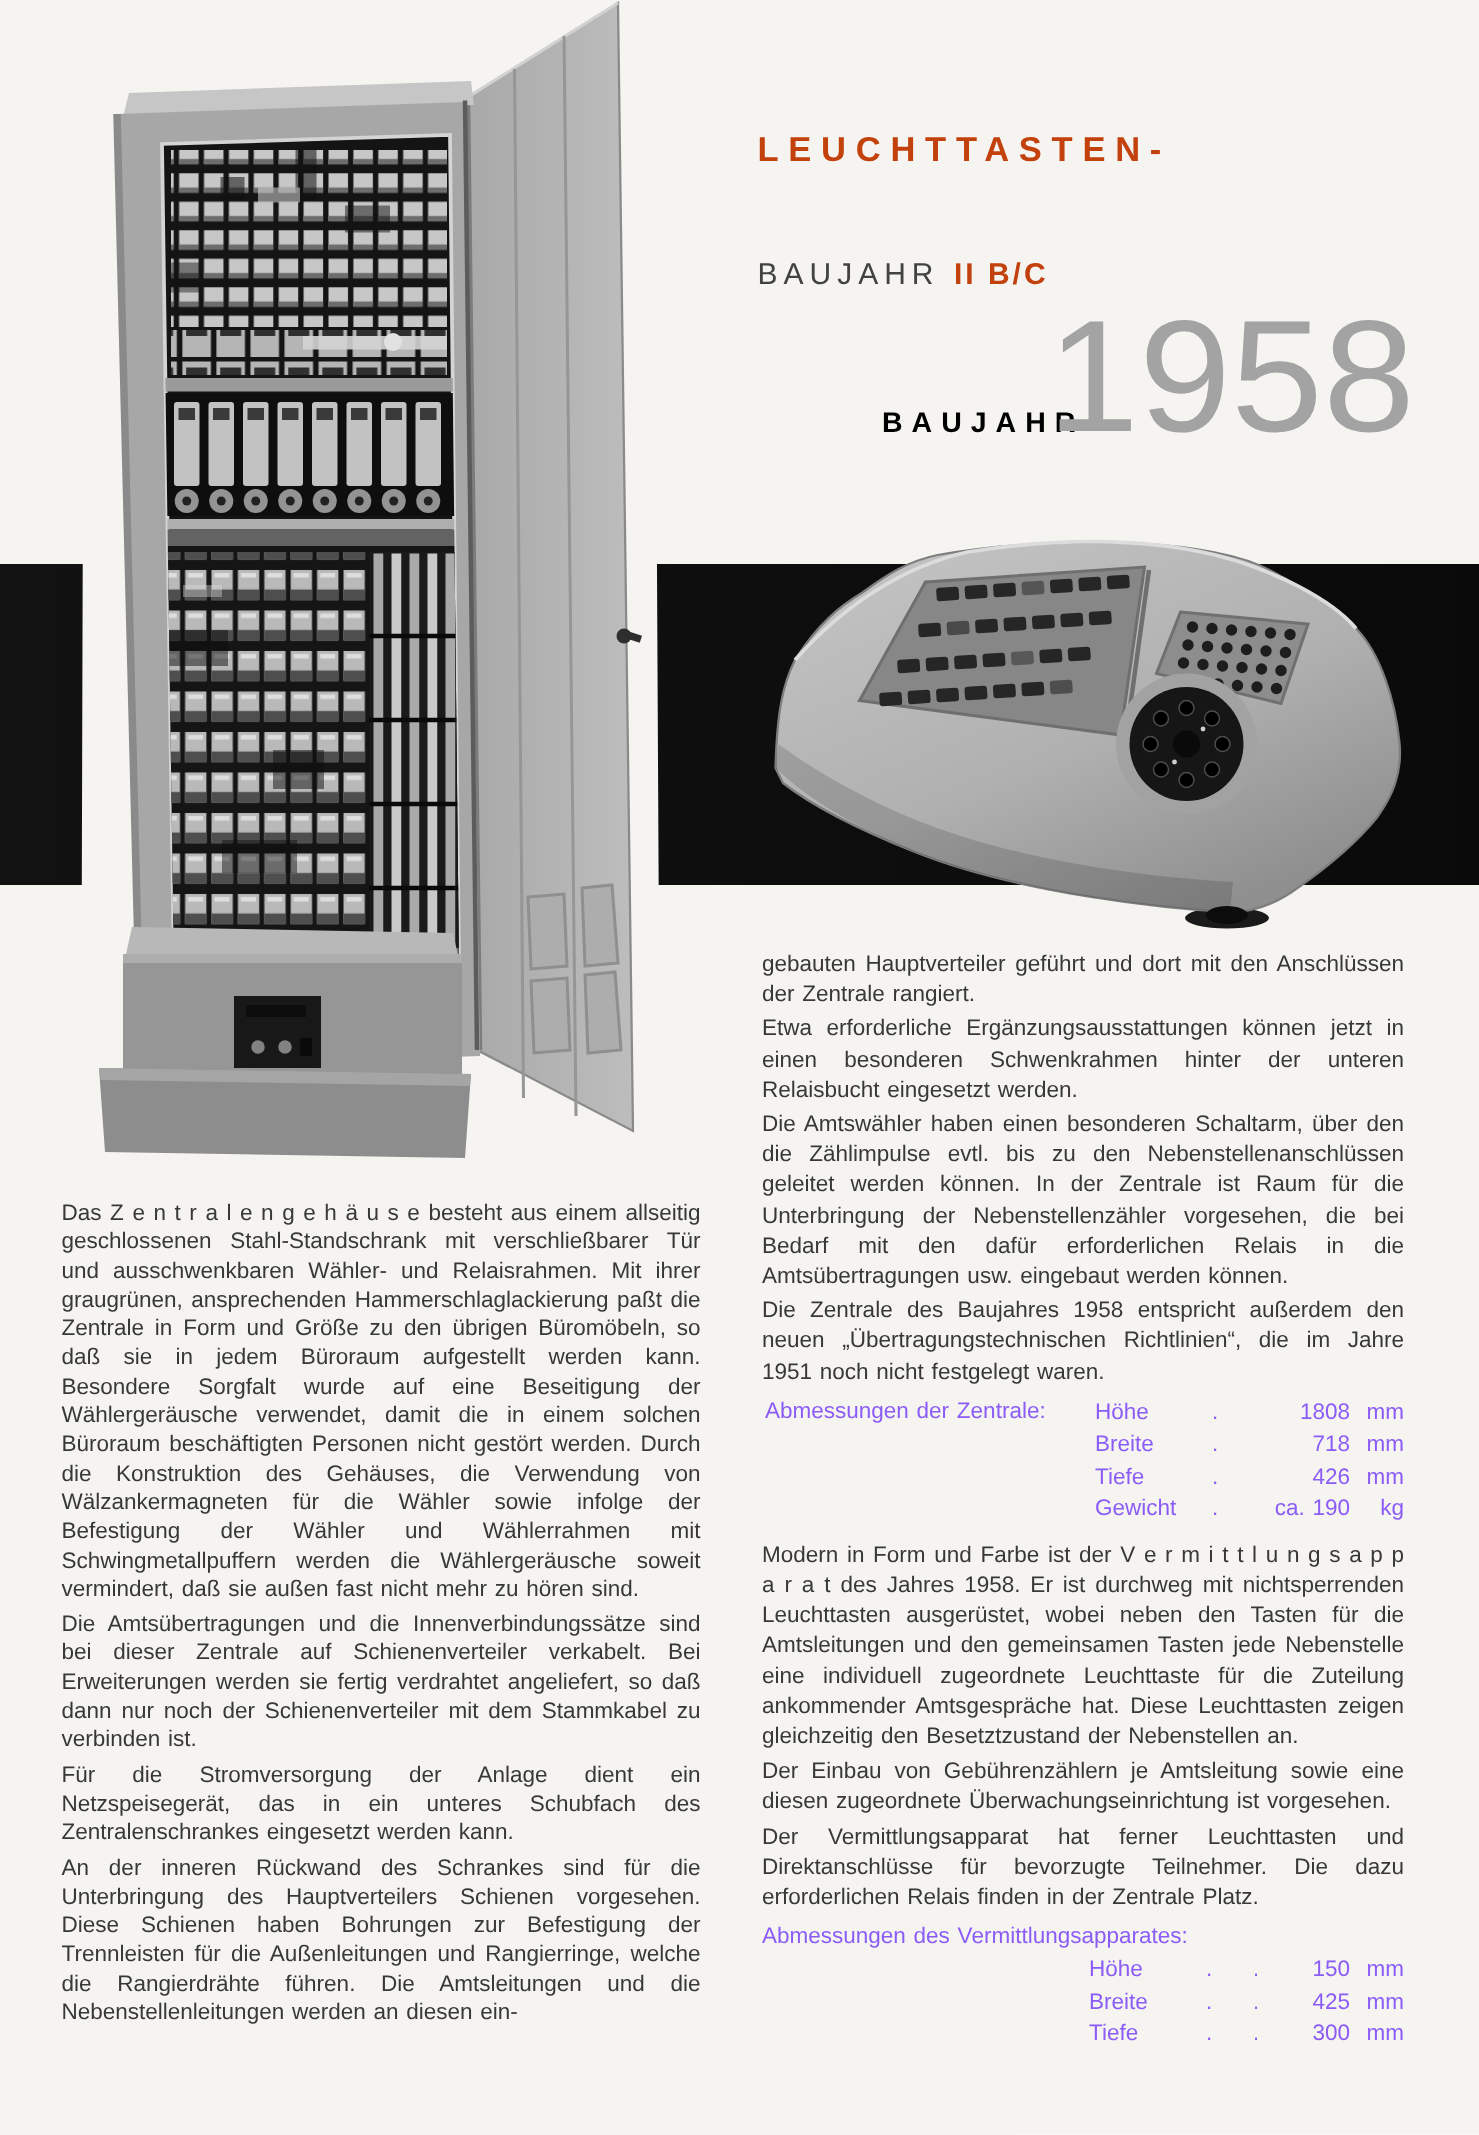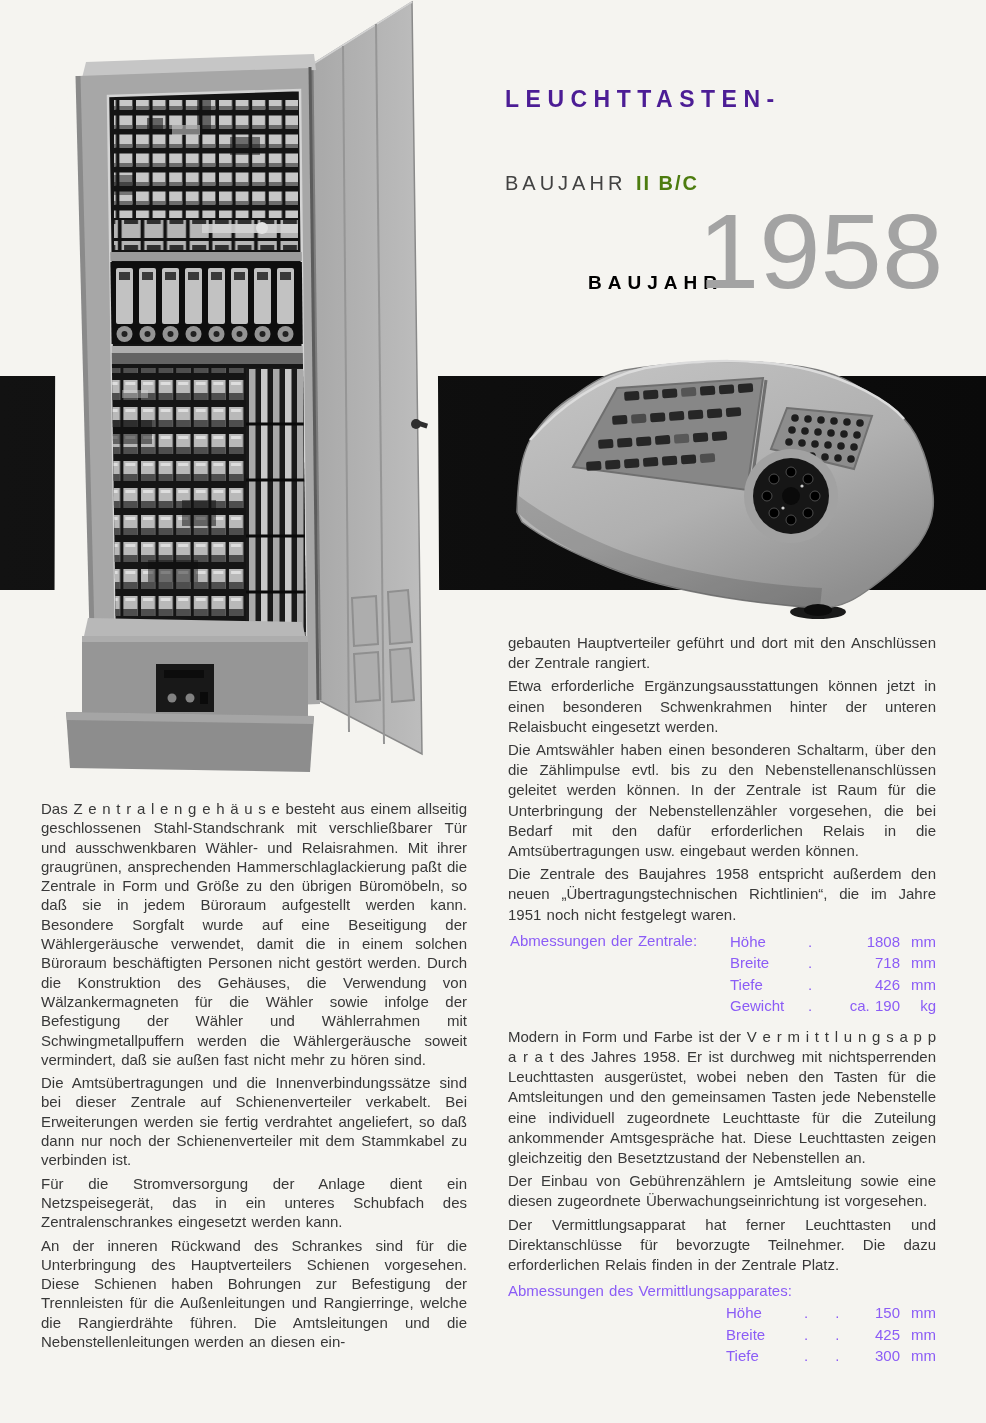--- a/index.html
+++ b/index.html
@@ -2,24 +2,24 @@
 <html><head>
 <meta charset="utf-8">
 <style>
   html,body{margin:0;padding:0;}
   .page{position:relative;width:986px;height:1423px;background:#f5f4f0;overflow:hidden;
         font-family:"Liberation Sans",sans-serif;color:#383838;}
   .band{position:absolute;left:0;top:376px;width:986px;height:214px;
         background:linear-gradient(90deg,#121212,#0a0a0a);}
   .abs{position:absolute;}
   
-  .t-line{position:absolute;left:505px;font-weight:bold;color:#4c1d95;
+  .t-line{position:absolute;left:505px;font-weight:bold;color:#c2410c;
           font-size:23px;letter-spacing:6.5px;white-space:nowrap;}
   .t3{font-weight:normal;font-size:20px;letter-spacing:4px;color:#424242;}
-  .t3 b{font-weight:bold;color:#4d7c0f;letter-spacing:2px;}
+  .t3 b{font-weight:bold;color:#c2410c;letter-spacing:2px;}
   .baujahr{position:absolute;left:588px;top:272px;font-size:19px;font-weight:bold;
            letter-spacing:6px;color:#000000;}
   .year{position:absolute;left:698px;top:204px;font-size:106px;line-height:94px;
         color:#a3a3a3;transform:scaleX(1.04);transform-origin:left;}
   
   .col{position:absolute;text-align:justify;}
   .col-left{left:41px;top:799px;width:426px;font-size:15px;line-height:19.3px;word-spacing:1px;}
   .col-right{left:508px;top:633px;width:428px;font-size:15px;line-height:20.2px;word-spacing:1px;}
   .col p{margin:0 0 4px 0;}
   .col-right p{margin:0 0 3px 0;}

